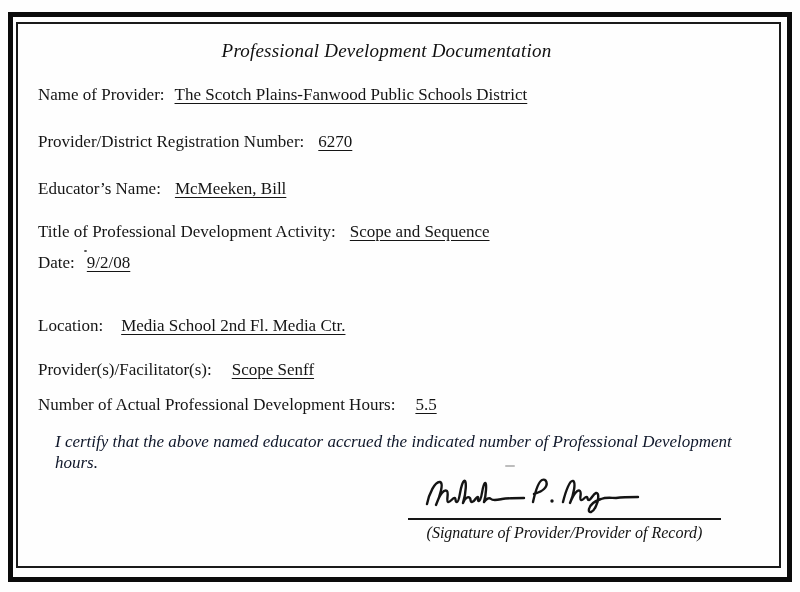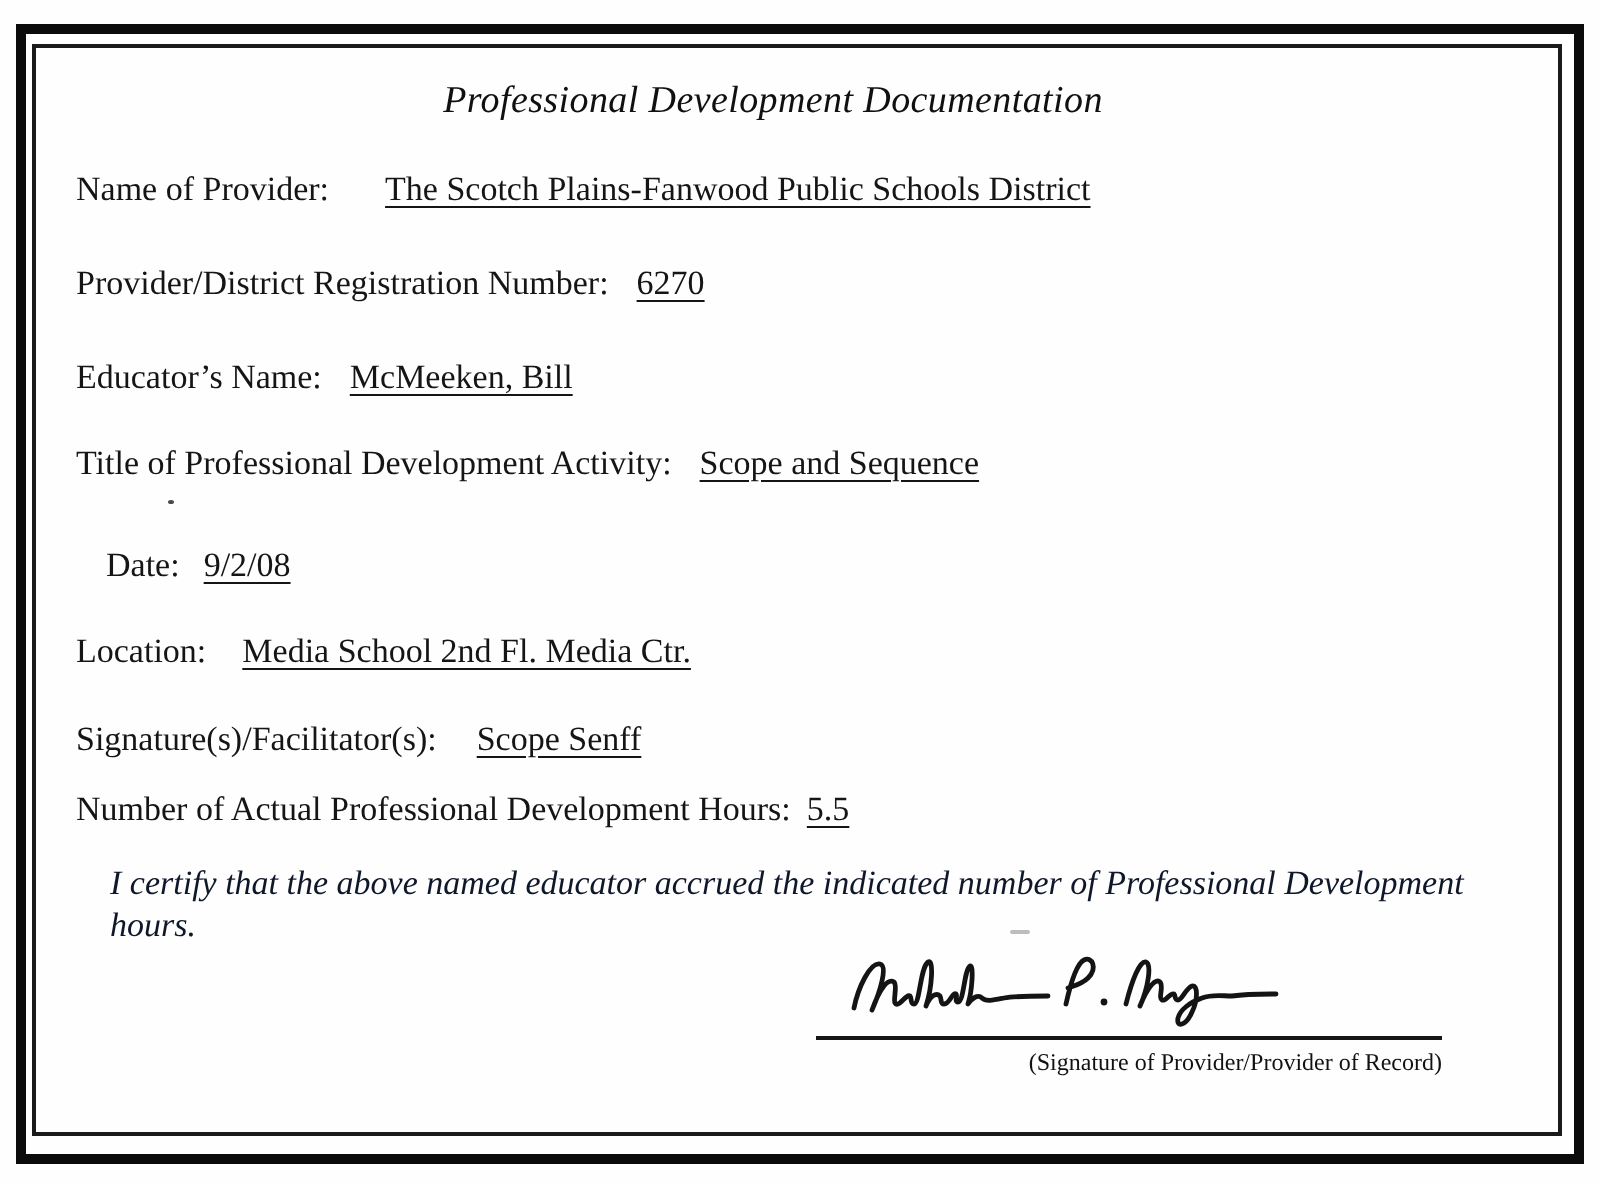--- a/index.html
+++ b/index.html
@@ -39,50 +39,51 @@
     position: absolute; left: 38px;
     font-size: 17px;
     line-height: 22px;
     white-space: nowrap;
   }
   .field .value {
     text-decoration: underline;
     text-underline-offset: 3px;
     text-decoration-thickness: 1.3px;
   }
-  .f0 { top: 84px;  } .f0 .value { margin-left: 28px; }
+  .f0 { top: 84px;  } .f0 .value { margin-left: 10px; }
   .f1 { top: 131px; } .f1 .value { margin-left: 14px; }
   .f2 { top: 178px; } .f2 .value { margin-left: 14px; }
   .f3 { top: 221px; } .f3 .value { margin-left: 14px; }
-  .f4 { top: 272px; margin-left: 15px; } .f4 .value { margin-left: 12px; }
+  .f4 { top: 252px; } .f4 .value { margin-left: 12px; }
   .f5 { top: 315px; } .f5 .value { margin-left: 18px; }
   .f6 { top: 359px; } .f6 .value { margin-left: 20px; }
-  .f7 { top: 394px; } .f7 .value { margin-left: 8px; }
+  .f7 { top: 394px; } .f7 .value { margin-left: 20px; }
   .certification {
     position: absolute; left: 55px; top: 431px;
     width: 700px;
     font-style: italic;
     font-size: 17px;
     line-height: 21px;
     color: #0f172a;
   }
   .signature-svg {
     position: absolute; left: 412px; top: 468px;
     width: 232px; height: 48px;
   }
   .signature-line {
     position: absolute; left: 408px; top: 518px;
     width: 313px; height: 2px;
     background: #161616;
   }
   .signature-caption {
     position: absolute; left: 408px; top: 524px;
     width: 313px;
-    text-align: right;
-    font-size: 12px;
+    text-align: center;
+    font-style: italic;
+    font-size: 16px;
     color: #121212;
     white-space: nowrap;
   }
   
   .artifact-dot {
     position: absolute; left: 84px; top: 250px;
     width: 3px; height: 2px; background: #4a4a4a; border-radius: 50%;
   }
   .artifact-smudge {
     position: absolute; left: 505px; top: 465px;
@@ -118,21 +119,21 @@
 
   <div class="field f4">
     <span class="label">Date:</span><span class="value">9/2/08</span>
   </div>
 
   <div class="field f5">
     <span class="label">Location:</span><span class="value">Media School 2nd Fl. Media Ctr.</span>
   </div>
 
   <div class="field f6">
-    <span class="label">Signature(s)/Facilitator(s):</span><span class="value">Scope Senff</span>
+    <span class="label">Provider(s)/Facilitator(s):</span><span class="value">Scope Senff</span>
   </div>
 
   <div class="field f7">
     <span class="label">Number of Actual Professional Development Hours:</span><span class="value">5.5</span>
   </div>
 
   <div class="certification">I certify that the above named educator accrued the indicated number of Professional Development hours.</div>
 
   <svg class="signature-svg" viewBox="0 0 232 48" aria-label="Madelin P. Meyer">
     <g fill="none" stroke="#141414" stroke-width="2.4" stroke-linecap="round" stroke-linejoin="round">

